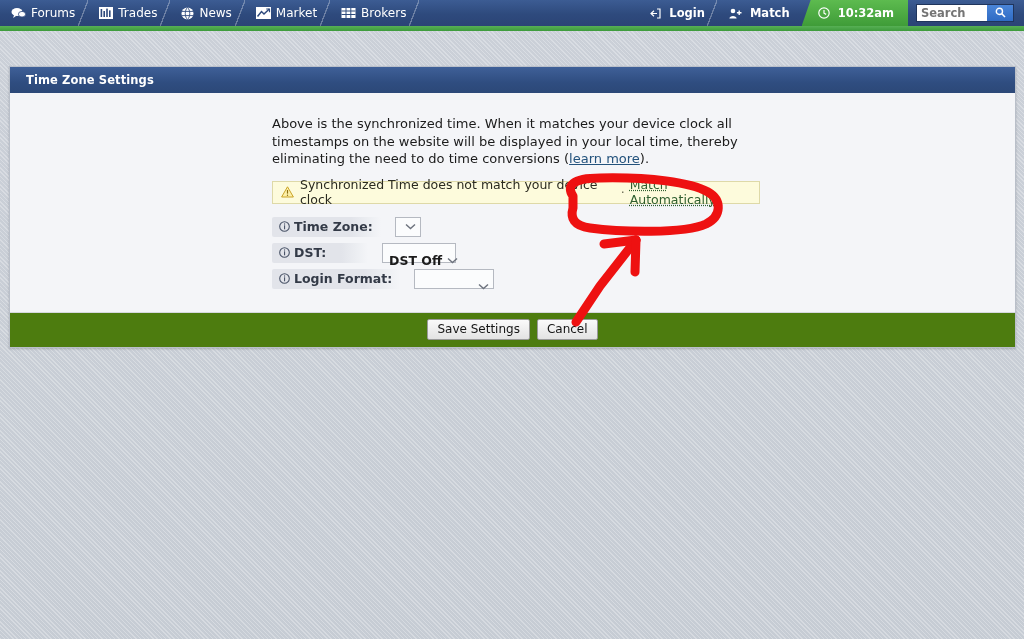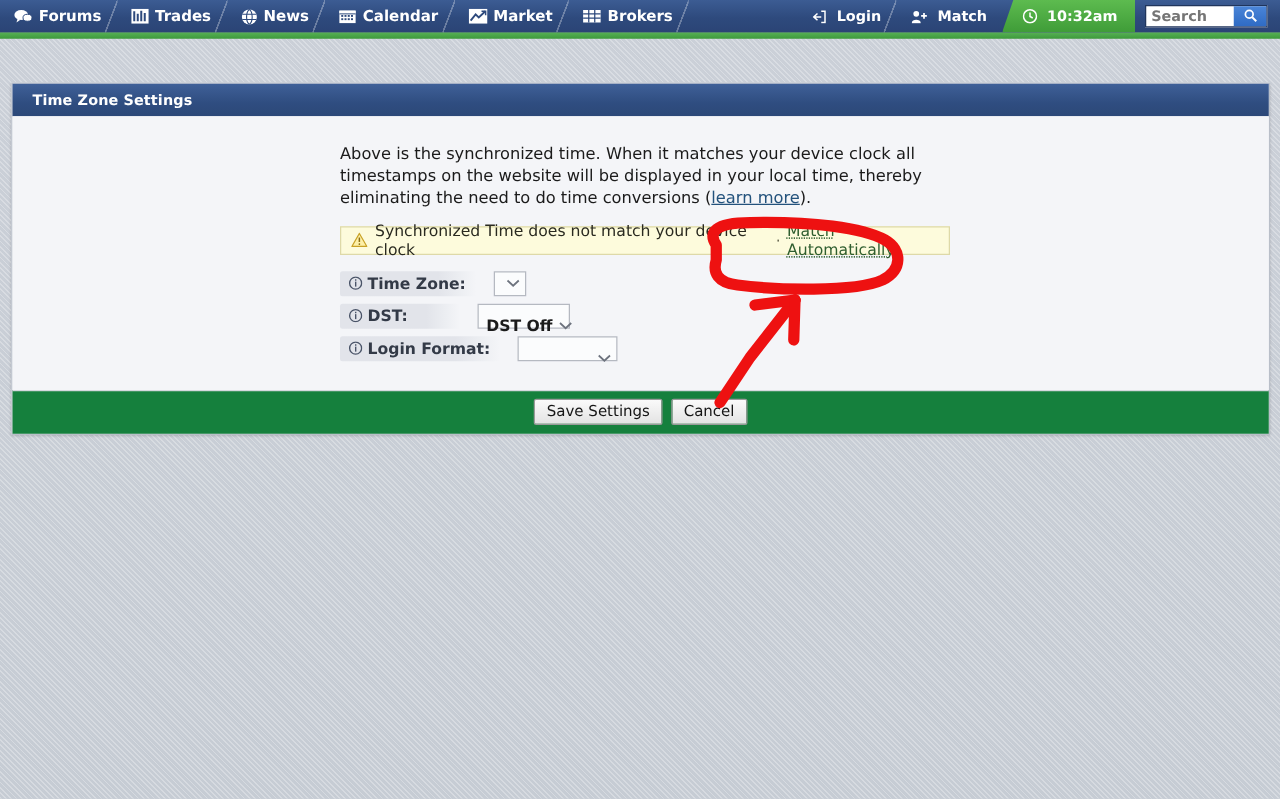--- a/index.html
+++ b/index.html
@@ -47,21 +47,21 @@
     display: flex;
     align-items: stretch;
   }
   .nav-item {
     display: flex;
     align-items: center;
     gap: 5px;
     padding: 0 13px 0 11px;
     color: #ffffff;
     font-size: 12px;
-    font-weight: bold;
+    font-weight: normal;
     height: 26px;
     box-sizing: border-box;
     position: relative;
     cursor: pointer;
     white-space: nowrap;
   }
   .nav-item::after {
     content: "";
     position: absolute;
     right: 0; top: 0;
@@ -250,21 +250,21 @@
     cursor: pointer;
     font-weight: bold;
   }
   .sel .sel-val { white-space: nowrap; }
   .sel .chev { margin-left: 5px; line-height: 0; }
   #sel-tz { width: 26px; justify-content: center; padding: 0; }
   #sel-dst { width: 74px; }
   #sel-fmt { width: 80px; }
 
   #panel-footer {
-    background: #15803d;
+    background: #4d7c0f;
     border-top: 1px solid #d5d8de;
     height: 34px;
     display: flex;
     align-items: center;
     justify-content: center;
     gap: 7px;
   }
   .btn {
     background: linear-gradient(#fafafa, #e3e3e3);
     border: 1px solid #9a9a9a;
@@ -322,40 +322,20 @@
     <div class="nav-item">
       <span class="nav-ico">
         <svg width="13" height="13" viewBox="0 0 13 13">
             <circle cx="6.5" cy="6.5" r="6" fill="#fff"></circle>
             <path d="M6.5 0.5 C3.5 3 3.5 10 6.5 12.5 M6.5 0.5 C9.5 3 9.5 10 6.5 12.5 M0.8 4.4 H12.2 M0.8 8.6 H12.2" stroke="#2e4a7d" stroke-width="0.9" fill="none"></path>
           </svg>
       </span>
       <span>News</span>
     </div>
 
-    <div class="nav-item">
-      <span class="nav-ico">
-        <svg width="14" height="12" viewBox="0 0 14 12">
-            <rect x="0.5" y="1.5" width="13" height="10" fill="#fff"></rect>
-            <rect x="0.5" y="1.5" width="13" height="2.4" fill="#fff"></rect>
-            <g fill="#2e4a7d">
-              <rect x="2" y="5" width="1.6" height="1.5"></rect>
-              <rect x="4.6" y="5" width="1.6" height="1.5"></rect>
-              <rect x="7.2" y="5" width="1.6" height="1.5"></rect>
-              <rect x="9.8" y="5" width="1.6" height="1.5"></rect>
-              <rect x="2" y="7.6" width="1.6" height="1.5"></rect>
-              <rect x="4.6" y="7.6" width="1.6" height="1.5"></rect>
-              <rect x="7.2" y="7.6" width="1.6" height="1.5"></rect>
-              <rect x="9.8" y="7.6" width="1.6" height="1.5"></rect>
-              <rect x="0.5" y="3.7" width="13" height="0.8"></rect>
-            </g>
-          </svg>
-      </span>
-      <span>Calendar</span>
-    </div>
 
     <div class="nav-item">
       <span class="nav-ico">
         <svg width="15" height="12" viewBox="0 0 15 12">
             <rect x="0" y="0" width="15" height="12" fill="#fff"></rect>
             <path d="M1.5 9.5 L5.5 4.5 L8 7 L13.3 2" stroke="#2e4a7d" stroke-width="1.5" fill="none"></path>
             <path d="M10.2 2 H13.5 V5.2" stroke="#2e4a7d" stroke-width="1.2" fill="none"></path>
           </svg>
       </span>
       <span>Market</span>

